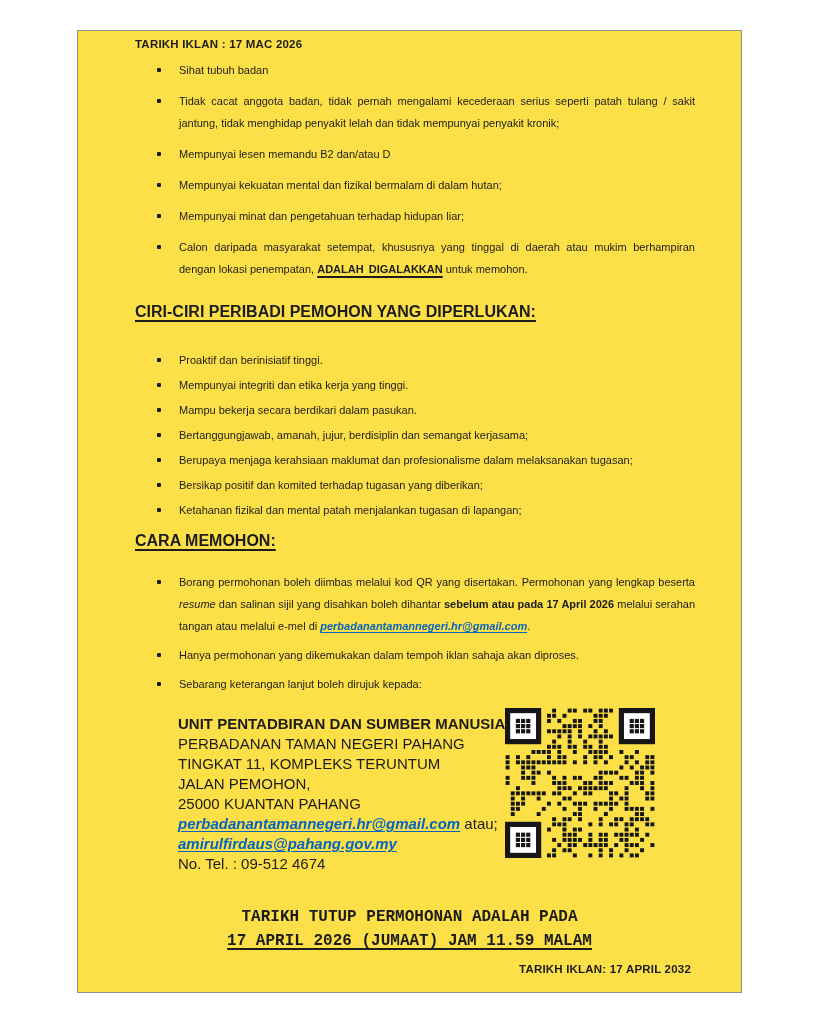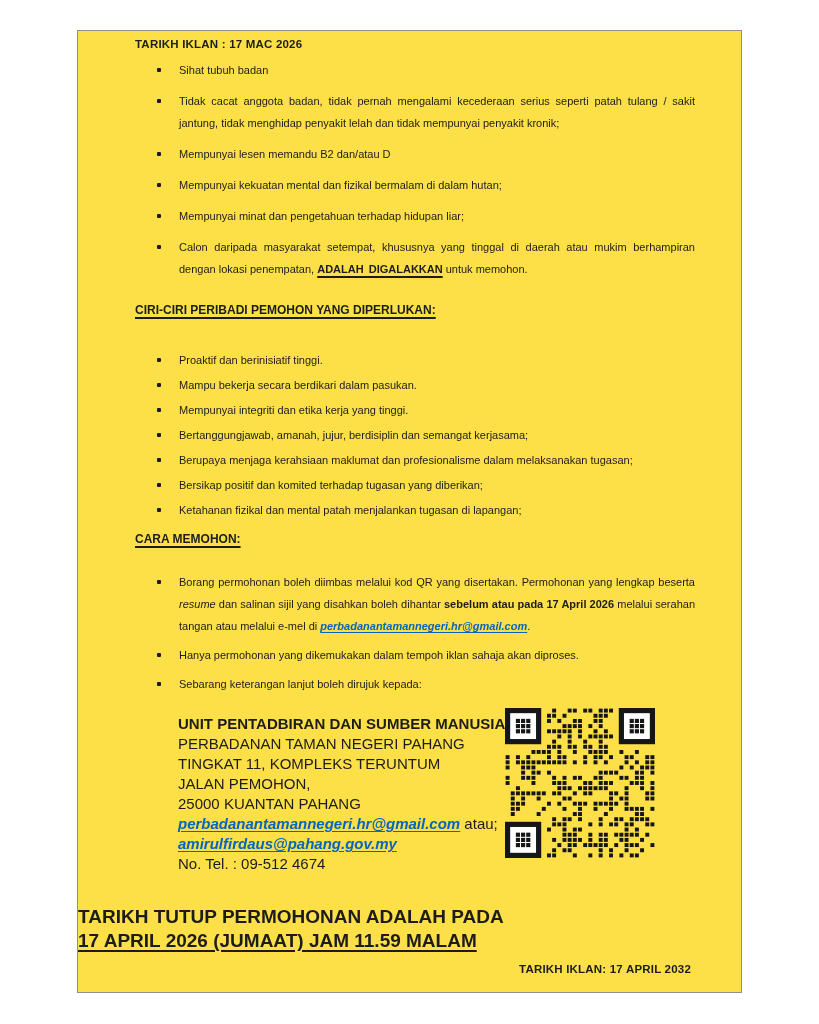--- a/index.html
+++ b/index.html
@@ -21,34 +21,34 @@
     content:"";position:absolute;left:22px;top:9px;width:4px;height:4px;
     background:#1c1c1c;border-radius:1px;
   }
   .list-1{left:57px;right:46px;top:28px;}
   .list-1 li{margin-bottom:9px;}
   .list-2{left:57px;right:46px;top:318px;}
   .list-2 li{margin-bottom:3px;}
   .list-3{left:57px;right:46px;top:540px;}
   .list-3 li{margin-bottom:7px;}
   .section-title{
-    left:57px;font-size:12px;font-weight:bold;
+    left:57px;font-size:16px;font-weight:bold;
     text-decoration:underline;text-decoration-thickness:2px;text-underline-offset:3px;
   }
   .title-ciri{top:272px;}
   .title-cara{top:501px;}
   .emph{font-weight:bold;text-decoration:underline;text-decoration-thickness:2px;text-underline-offset:3px;word-spacing:2px;}
   .bold{font-weight:bold;}
   .italic{font-style:italic;}
   .link{font-weight:bold;font-style:italic;text-decoration:underline;text-underline-offset:2px;}
   .contact-row{left:100px;right:46px;top:683px;display:flex;align-items:flex-start;}
   .contact-block{font-size:15px;line-height:20px;}
   .contact-title{font-weight:bold;}
   .qr-wrap{width:150px;height:150px;margin-top:-6px;flex:0 0 auto;}
-  .closing{left:0;right:0;top:874px;font-size:19px;line-height:24px;font-weight:bold;}
+  .closing{left:0;right:0;top:874px;text-align:center;font-size:16px;line-height:24px;font-weight:bold;font-family:Liberation Mono, monospace;}
   .closing .u{text-decoration:underline;text-decoration-thickness:2px;text-underline-offset:3px;}
   .advert-date-bottom{right:50px;top:932px;font-size:11.5px;font-weight:bold;letter-spacing:.2px;}
 </style>
 </head>
 <body>
 
 <div class="page-border">
 
   <div class="abs advert-date-top">TARIKH IKLAN : 17 MAC 2026</div>
 
@@ -58,22 +58,22 @@
     <li>Mempunyai lesen memandu B2 dan/atau D</li>
     <li>Mempunyai kekuatan mental dan fizikal bermalam di dalam hutan;</li>
     <li>Mempunyai minat dan pengetahuan terhadap hidupan liar;</li>
     <li><span>Calon daripada masyarakat setempat, khususnya yang tinggal di daerah atau mukim berhampiran dengan lokasi penempatan, </span><span class="emph">ADALAH DIGALAKKAN</span><span> untuk memohon.</span></li>
   </ul>
 
   <div class="abs section-title title-ciri">CIRI-CIRI PERIBADI PEMOHON YANG DIPERLUKAN:</div>
 
   <ul class="bullets body-text abs list-2">
     <li>Proaktif dan berinisiatif tinggi.</li>
+    <li>Mempunyai integriti dan etika kerja yang tinggi.</li>
     <li>Mampu bekerja secara berdikari dalam pasukan.</li>
-    <li>Mempunyai integriti dan etika kerja yang tinggi.</li>
     <li>Bertanggungjawab, amanah, jujur, berdisiplin dan semangat kerjasama;</li>
     <li>Berupaya menjaga kerahsiaan maklumat dan profesionalisme dalam melaksanakan tugasan;</li>
     <li>Bersikap positif dan komited terhadap tugasan yang diberikan;</li>
     <li>Ketahanan fizikal dan mental patah menjalankan tugasan di lapangan;</li>
   </ul>
 
   <div class="abs section-title title-cara">CARA MEMOHON:</div>
 
   <ul class="bullets body-text abs list-3">
     <li><span>Borang permohonan boleh diimbas melalui kod QR yang disertakan. Permohonan yang lengkap beserta </span><span class="italic">resume</span><span> dan salinan sijil yang disahkan boleh dihantar </span><span class="bold">sebelum atau pada 17 April 2026</span><span> melalui serahan tangan atau melalui e-mel di </span><a class="link link-color" style="color: rgb(5, 99, 193);">perbadanantamannegeri.hr@gmail.com</a><span>.</span></li>

